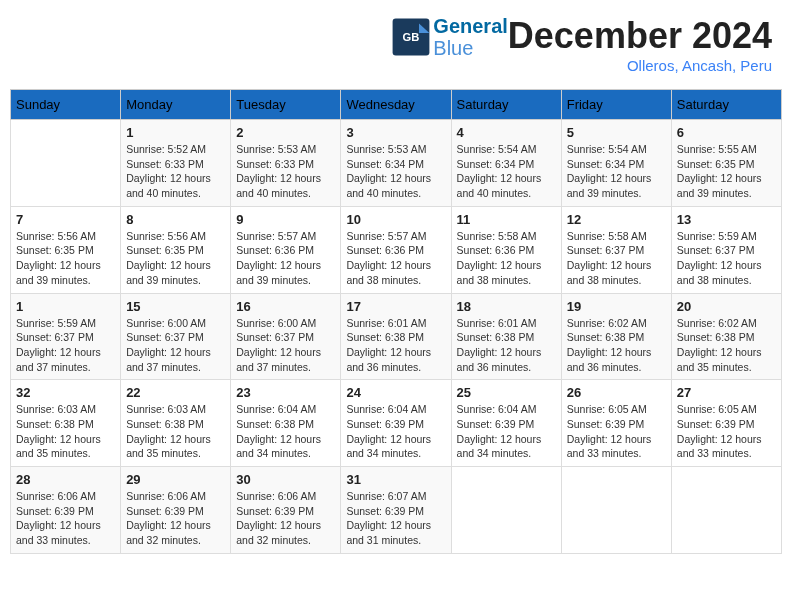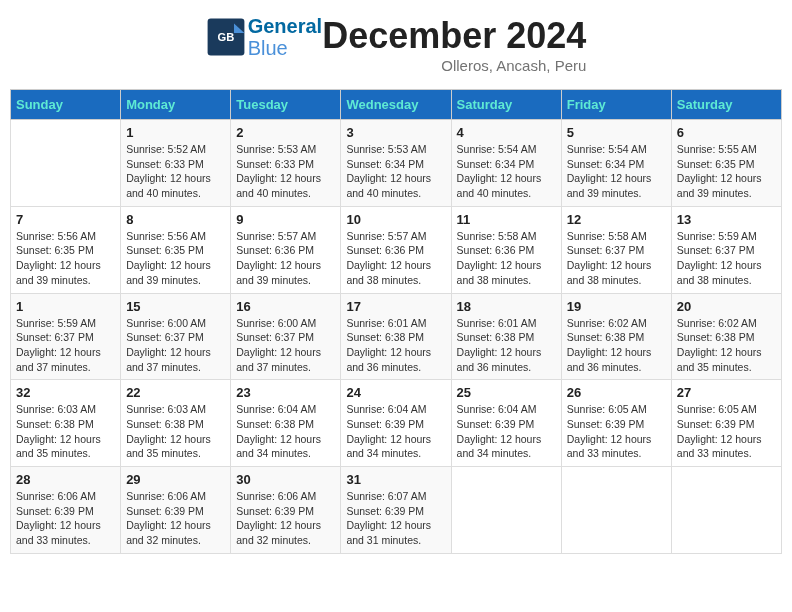--- a/index.html
+++ b/index.html
@@ -5,21 +5,21 @@
     * { box-sizing: border-box; margin: 0; padding: 0; }
     body {
       font-family: Arial, sans-serif;
       background: #fff;
       width: 792px;
       min-height: 612px;
       padding: 10px;
     }
     .header {
       display: flex;
-      justify-content: center;
+      justify-content: flex-end;
       align-items: flex-start;
       margin-bottom: 10px;
       padding: 5px 10px;
     }
     .logo {
       display: flex;
       align-items: center;
     }
     .logo-icon {
       width: 40px;
@@ -29,34 +29,34 @@
     .title-block {
       text-align: right;
     }
     .month-title {
       font-size: 36px;
       font-weight: bold;
       color: #222;
     }
     .subtitle {
       font-size: 15px;
-      color: #737373;
+      color: #3b82f6;
     }
     table {
       width: 100%;
       border-collapse: collapse;
       font-size: 11px;
     }
     thead tr th {
       background-color: #1a6bbf;
-      color: #5eead4;
+      color: #000000;
       padding: 7px 5px;
       text-align: left;
       font-size: 13px;
-      font-weight: bold;
+      font-weight: normal;
       border: 1px solid #ccc;
     }
     tbody tr td {
       border: 1px solid #ddd;
       padding: 5px 5px;
       vertical-align: top;
       min-height: 80px;
       height: 80px;
       background: #fff;
     }

